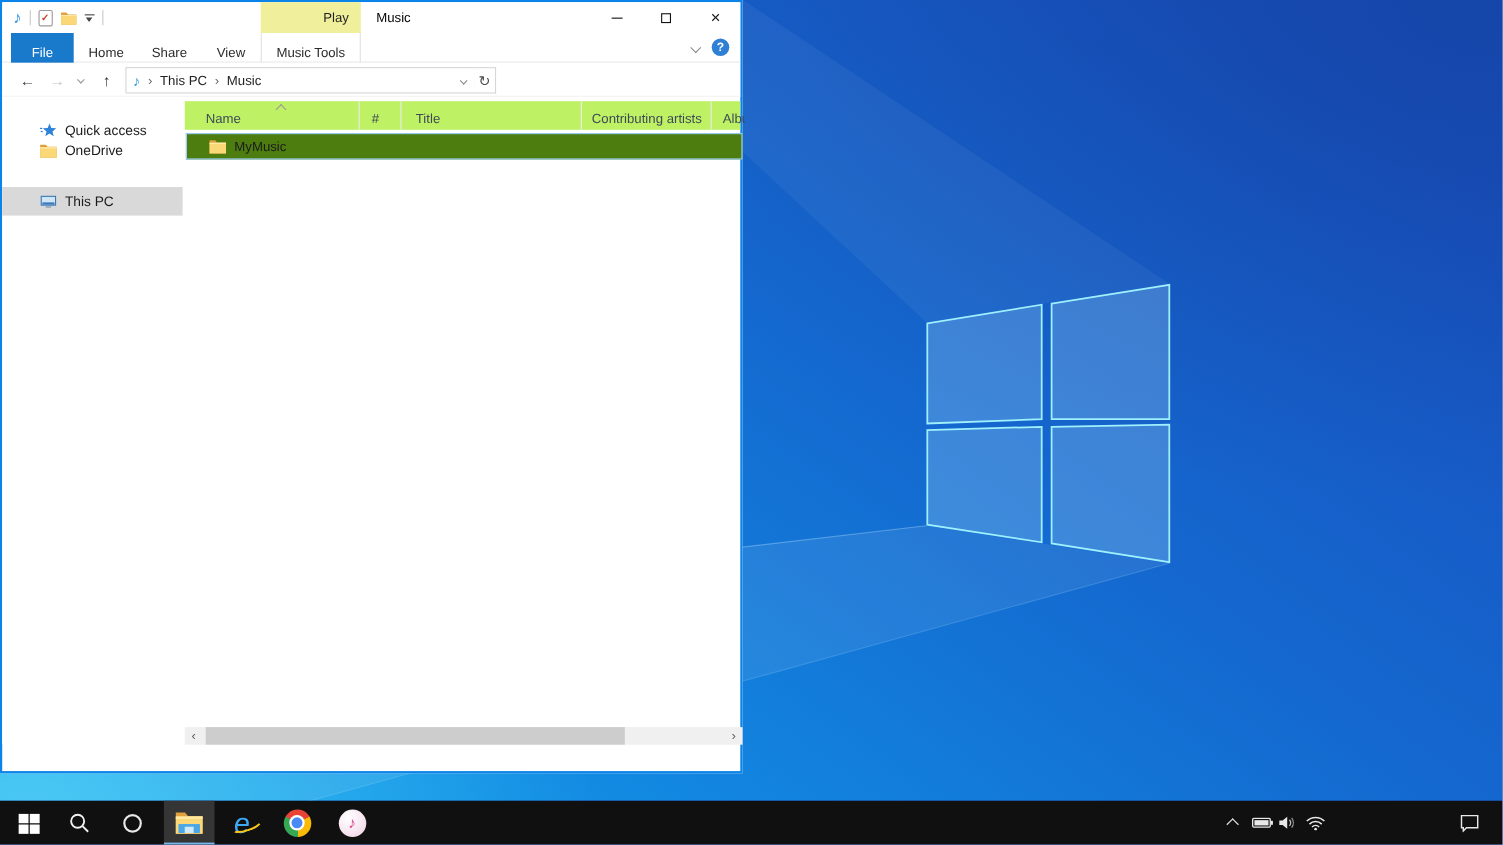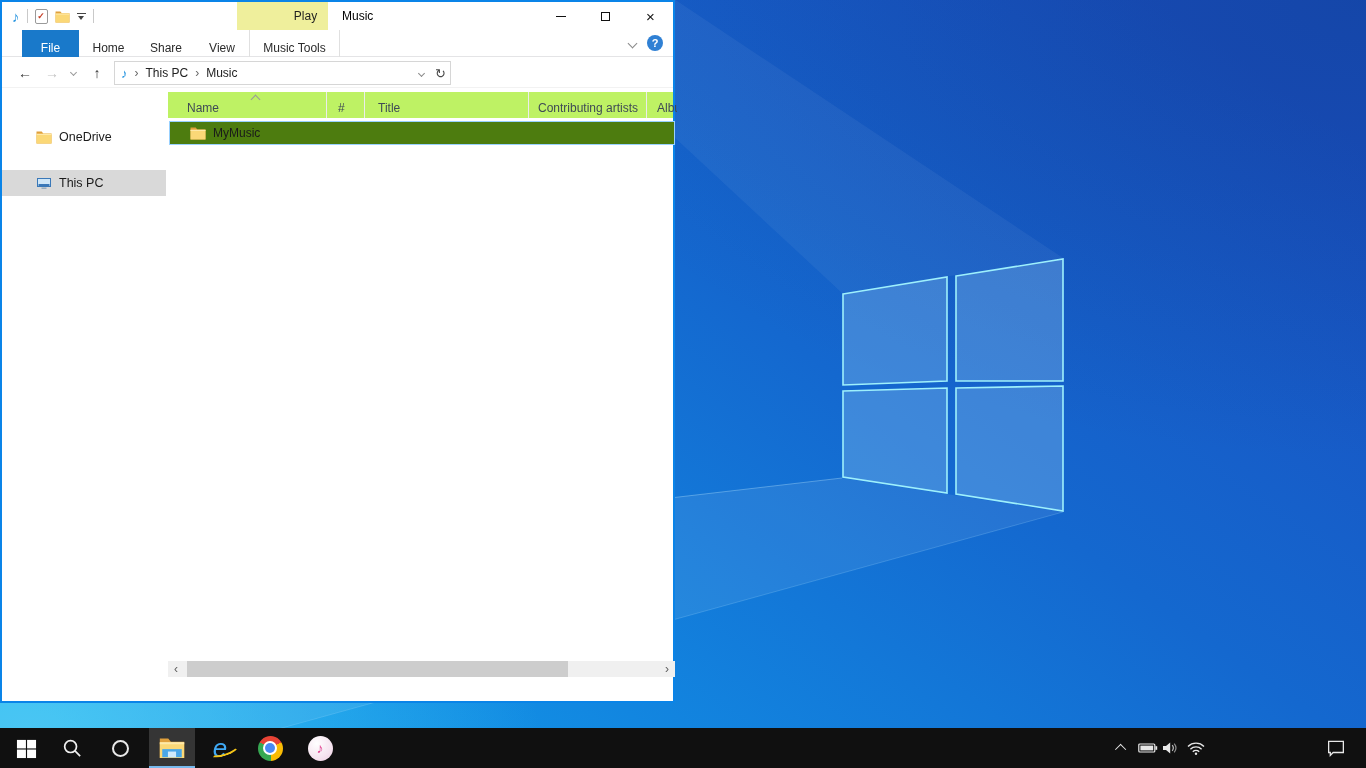--- a/index.html
+++ b/index.html
@@ -25,21 +25,21 @@
   .qat-drop .tri { width:0; height:0; border-left:3.5px solid transparent; border-right:3.5px solid transparent; border-top:4px solid #444; }
 
   .play-tab { position:absolute; left:235px; top:0; width:91px; height:28px; background:#efef9c; color:#1f1f1f; font-size:12px; display:flex; align-items:center; justify-content:center;padding-left:46px; }
   .win-title { position:absolute; left:340px; top:0; height:28px; line-height:28px; font-size:12px; color:#000; }
   .caption { position:absolute; right:0; top:0; height:28px; display:flex; }
   .cap-btn { width:45px; height:28px; display:flex; align-items:center; justify-content:center; font-size:15px; color:#111; }
   .min-bar { width:10px; height:1px; background:#111; }
   .max-box { width:9px; height:9px; border:1px solid #111; }
 
   .tabsrow { position:absolute; left:0; top:28px; width:100%; height:27px; border-bottom:1px solid #e4e4e6; background:#fff; }
-  .tab { position:absolute; top:0; height:36px; display:flex; align-items:center; justify-content:center; font-size:12px; color:#2b2b2b;margin-left:12px; }
+  .tab { position:absolute; top:0; height:36px; display:flex; align-items:center; justify-content:center; font-size:12px; color:#2b2b2b; }
   .tab-file { left:8px; width:57px; background:#1979ca; color:#fff; }
   .tab-home { left:66px; width:57px; }
   .tab-share { left:124px; width:56px; }
   .tab-view { left:181px; width:54px; }
   .tab-musictools { left:235px; width:91px; border-left:1px solid #e0e0e0; border-right:1px solid #e0e0e0; }
   .ribbon-right { position:absolute; right:10px; top:0; height:26px; display:flex; align-items:center; gap:11px; }
   .chev { width:7px; height:7px; border-left:1.5px solid #8a8a8a; border-bottom:1.5px solid #8a8a8a; transform:rotate(-45deg); }
   .help-circle { width:16px; height:16px; border-radius:50%; background:#2f80d4; color:#fff; font-size:11px; font-weight:bold; display:flex; align-items:center; justify-content:center; }
 
   .addressrow { position:absolute; left:0; top:55px; width:100%; height:31px; background:#fff; border-bottom:1px solid #f2f2f2; }
@@ -293,20 +293,28 @@
         <span class="addr-spacer"></span>
         <span class="addr-chev">
             <span class="chev"></span>
           </span>
       </div>
       <div class="refresh-btn">↻</div>
 
     </div>
 
     <div class="sidebar">
+      <div class="side-item si-0">
+        <span class="ic">
+            <svg viewBox="0 0 16 16">
+              <use href="#sym-star"></use>
+            </svg>
+          </span>
+        <span class="lbl">Quick access</span>
+      </div>
       <div class="side-item si-1">
         <span class="ic">
             <svg viewBox="0 0 16 14">
               <use href="#sym-folder"></use>
             </svg>
           </span>
         <span class="lbl">OneDrive</span>
       </div>
       <div class="side-item si-2 selected">
         <span class="ic">

